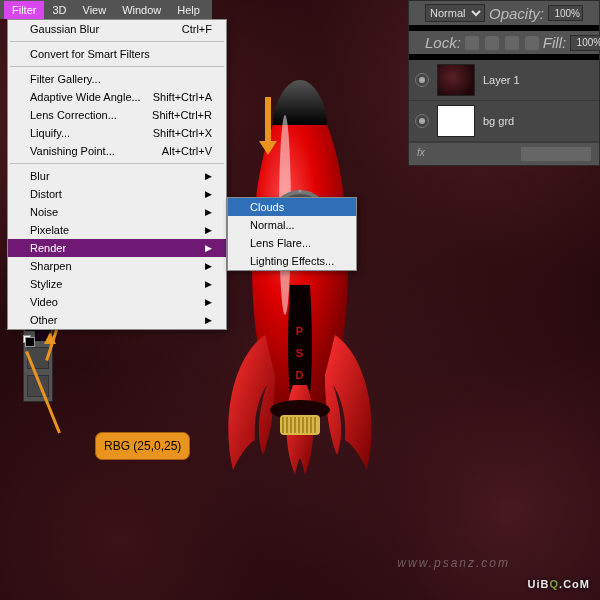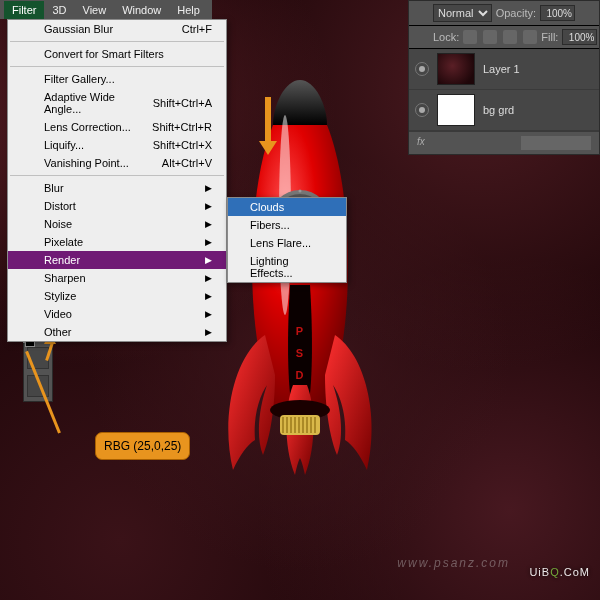--- a/index.html
+++ b/index.html
@@ -8,35 +8,35 @@
   .bg{position:absolute;inset:0;background:
     radial-gradient(circle at 15% 20%,#5a1f26 0%,transparent 35%),
     radial-gradient(circle at 80% 15%,#4a1a20 0%,transparent 40%),
     radial-gradient(circle at 50% 60%,#3d151b 0%,transparent 45%),
     radial-gradient(circle at 85% 85%,#471820 0%,transparent 35%),
     radial-gradient(circle at 20% 90%,#3a1218 0%,transparent 40%),
     #1e0609;}
   
   .menubar{position:absolute;top:0;left:0;height:19px;background:#535353;display:flex;align-items:center;color:#eee;padding:0 4px;gap:0;z-index:50;}
   .menubar span{padding:3px 8px;cursor:default;}
-  .menubar span.open{background:#14532d;color:#fff;}
+  .menubar span.open{background:#d946ef;color:#fff;}
   
   .menu{position:absolute;top:19px;left:7px;width:220px;background:#eeeeee;border:1px solid #8a8a8a;box-shadow:2px 2px 6px rgba(0,0,0,.4);z-index:49;color:#000;}
-  .menu .row{display:flex;justify-content:space-between;align-items:center;padding:3px 14px 3px 36px;position:relative;}
+  .menu .row{display:flex;justify-content:space-between;align-items:center;padding:3px 14px 3px 22px;position:relative;}
   .menu .row.hl{background:#701a75;color:#fff;}
   .menu .sep{height:1px;background:#c0c0c0;margin:3px 2px;}
   .menu .row .arrow{font-size:9px;}
-  .submenu{position:absolute;top:197px;left:227px;width:120px;background:#eeeeee;border:1px solid #8a8a8a;box-shadow:2px 2px 6px rgba(0,0,0,.4);z-index:49;color:#000;}
+  .submenu{position:absolute;top:197px;left:227px;width:130px;background:#eeeeee;border:1px solid #8a8a8a;box-shadow:2px 2px 6px rgba(0,0,0,.4);z-index:49;color:#000;}
   .submenu .row{padding:3px 14px 3px 22px;}
   .submenu .row.hl{background:#2f6fb8;color:#fff;}
   
   .panel{position:absolute;top:0;right:0;width:192px;background:#535353;color:#ddd;border:1px solid #2b2b2b;z-index:40;}
-  .panel .prow{display:flex;align-items:center;padding:3px 24px;border-bottom:1px solid #000000;gap:4px;}
+  .panel .prow{display:flex;align-items:center;padding:3px 16px;border-bottom:6px solid #000000;gap:4px;}
   .panel select{background:#464646;color:#ddd;border:1px solid #2b2b2b;height:18px;flex:1;font-size:11px;}
-  .panel .lbl{font-size:11px;color:#bbb;}
+  .panel .lbl{font-size:15px;color:#bbb;font-style:italic;}
   .panel input.pct{width:35px;height:16px;background:#464646;color:#ddd;border:1px solid #2b2b2b;font-size:10px;text-align:right;padding-right:2px;}
   .lock-icons{display:flex;gap:6px;align-items:center;}
   .lock-icons i{width:14px;height:14px;background:#666;border-radius:2px;display:inline-block;}
   .layers{background:#464646;}
   .layer{display:flex;align-items:center;padding:4px 6px;border-bottom:1px solid #3a3a3a;gap:8px;}
   .eye{width:14px;height:14px;border:1px solid #777;border-radius:50%;position:relative;}
   .eye::after{content:"";position:absolute;inset:3px;background:#aaa;border-radius:50%;}
   .thumb{width:38px;height:32px;border:1px solid #222;background:#fff;}
   .thumb.cloud{background:radial-gradient(circle at 40% 40%,#5a1f26,#1e0609 80%);}
   .panel-foot{display:flex;justify-content:flex-end;padding:4px 8px;background:#535353;border-top:1px solid #3a3a3a;}
@@ -57,21 +57,21 @@
   .cl2{top:432px;left:95px;border-radius:7px;}
   .arrow-line{position:absolute;background:#e8941e;z-index:34;}
   .arrow-head{position:absolute;width:0;height:0;z-index:34;}
   .big-arrow{position:absolute;left:261px;top:97px;width:14px;height:60px;z-index:48;}
   .big-arrow .shaft{position:absolute;left:4px;top:0;width:6px;height:48px;background:#e8941e;}
   .big-arrow .head{position:absolute;left:-2px;top:44px;width:0;height:0;border-left:9px solid transparent;border-right:9px solid transparent;border-top:14px solid #e8941e;}
   
   .rocket{position:absolute;left:205px;top:75px;width:190px;height:420px;z-index:10;}
   .rocket svg{width:100%;height:100%;}
   
-  .wm{position:absolute;right:10px;bottom:18px;color:#fff;font-size:22px;font-weight:normal;letter-spacing:1px;opacity:.9;text-shadow:0 0 4px #000;z-index:60;}
+  .wm{position:absolute;right:10px;bottom:6px;color:#fff;font-size:22px;font-weight:bold;letter-spacing:1px;opacity:.9;text-shadow:0 0 4px #000;z-index:60;}
   .wm .q{color:#7ab83d;}
   .wm2{position:absolute;right:90px;bottom:30px;color:rgba(200,200,200,.4);font-size:12px;font-style:italic;letter-spacing:2px;z-index:59;}
 </style>
 </head>
 <body>
 
 <div class="bg"></div>
 
 <div class="rocket">
 <svg viewBox="0 0 190 420">
@@ -212,21 +212,21 @@
       <span class="arrow">▶</span>
     </div>
   <div class="row">
       <span>Other</span>
       <span class="arrow">▶</span>
     </div>
 </div>
 
 <div class="submenu">
   <div class="row hl"><span>Clouds</span></div>
-  <div class="row"><span>Fibers...</span></div>
+  <div class="row"><span>Normal...</span></div>
   <div class="row"><span>Lens Flare...</span></div>
   <div class="row"><span>Lighting Effects...</span></div>
 </div>
 
 <div class="big-arrow">
   <div class="shaft"></div>
     <div class="head"></div>
 </div>
 
 <div class="panel">

